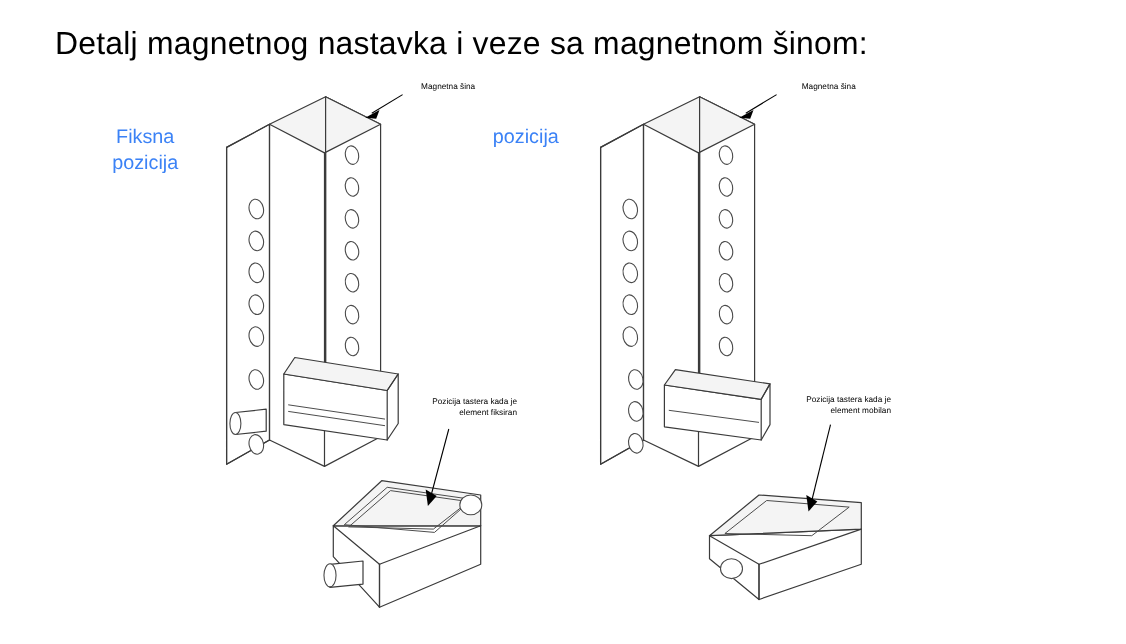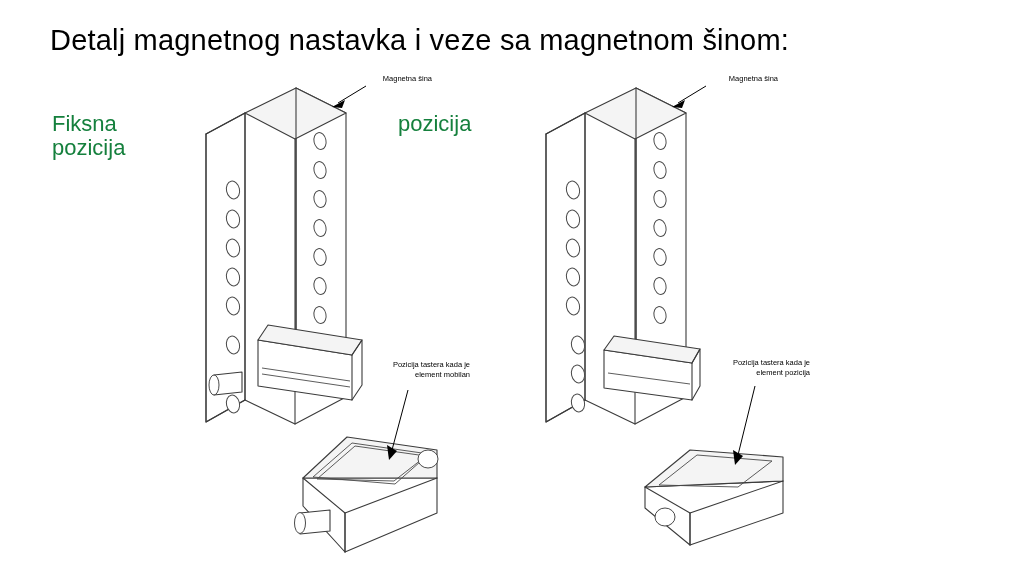--- a/index.html
+++ b/index.html
@@ -24,24 +24,24 @@
     top: 22px;
     width: 920px;
     font-size: 29px;
     line-height: 36px;
     color: #000000;
     font-weight: normal;
     letter-spacing: 0.2px;
   }
   .pos-label {
     position: absolute;
-    font-size: 22px;
+    font-size: 18px;
     line-height: 24px;
-    text-align: left;
-    color: #15803d;
+    text-align: center;
+    color: #3b82f6;
   }
   .pos-label.fixed {
     left: 52px;
     top: 112px;
     width: 160px;
   }
   .pos-label.mobile {
     left: 398px;
     top: 112px;
     width: 160px;
@@ -118,26 +118,26 @@
 
   <div class="pos-label mobile">
     <div>pozicija</div>
   </div>
 
   <div class="tiny-label rail-left">Magnetna šina</div>
   <div class="tiny-label rail-right">Magnetna šina</div>
 
   <div class="tiny-label btn-left">
     <div>Pozicija tastera kada je</div>
-    <div>element mobilan</div>
+    <div>element fiksiran</div>
   </div>
 
   <div class="tiny-label btn-right">
     <div>Pozicija tastera kada je</div>
-    <div>element pozicija</div>
+    <div>element mobilan</div>
   </div>
 
   <svg class="art" viewBox="0 0 1024 585">
 
     <g>
 
       <path class="face" d="M296 88 L346 113 L346 397 L296 372 Z"></path>
 
       <path class="face-shade" d="M296 88 L245 113 L295 139 L346 113 Z"></path>
 

